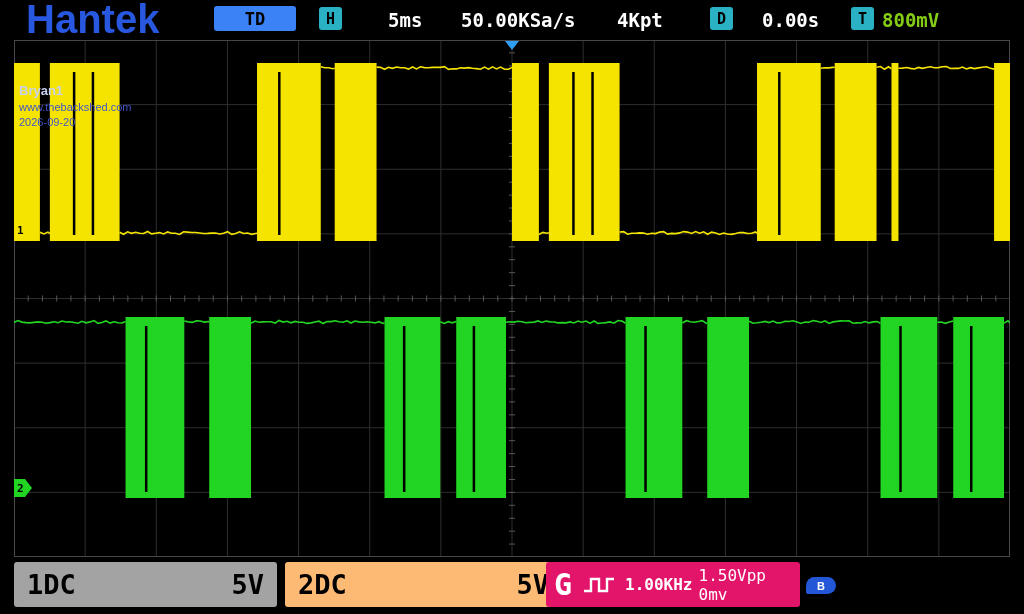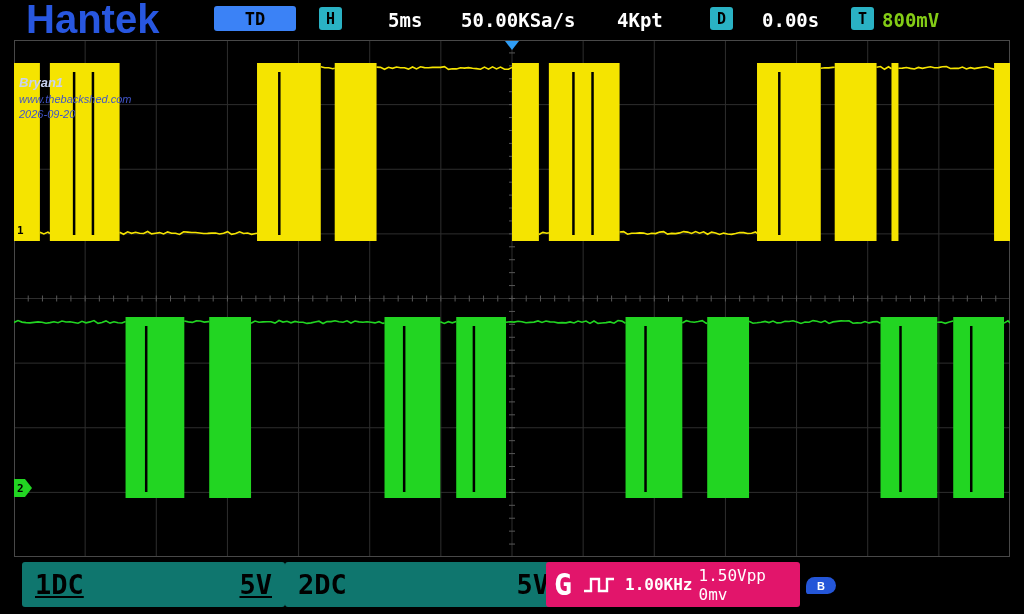--- a/index.html
+++ b/index.html
@@ -8,29 +8,29 @@
   
   .logo{position:absolute;left:26px;top:0px;font-family:"Liberation Sans",sans-serif;
         font-size:40px;line-height:38px;font-weight:700;color:#2857e0;letter-spacing:0px;}
   .hdr-text{position:absolute;top:9px;color:#ffffff;font-weight:bold;font-size:19px;white-space:nowrap;}
   .badge{position:absolute;display:flex;align-items:center;justify-content:center;
          font-weight:bold;border-radius:3px;color:#000;}
   .badge-td{left:214px;top:6px;width:82px;height:25px;background:#3b82f6;font-size:17px;}
   .badge-sq{width:23px;height:23px;top:7px;background:#2ab2c4;font-size:15px;}
   
   .screen{position:absolute;left:14px;top:40px;width:996px;height:517px;background:#000;}
-  .wm{position:absolute;left:5px;top:34px;pointer-events:none;font-style:italic;}
+  .wm{position:absolute;left:5px;top:42px;pointer-events:none;}
   .wm-l1{font-family:"Liberation Sans",sans-serif;font-size:13px;font-weight:bold;color:#c8d2f0;line-height:18px;}
   .wm-l2,.wm-l3{font-family:"Liberation Sans",sans-serif;font-size:11px;color:#4054c8;line-height:15px;}
   
   .chbox{position:absolute;top:562px;height:45px;border-radius:3px;display:flex;
          align-items:center;justify-content:space-between;box-sizing:border-box;
          padding:0 13px;color:#000;font-weight:bold;font-size:27px;}
-  .ch1box{left:22px;width:263px;background:#0f766e;text-decoration:underline;}
-  .ch2box{left:285px;width:277px;background:#0f766e;}
+  .ch1box{left:14px;width:263px;background:#a3a3a3;}
+  .ch2box{left:285px;width:277px;background:#fdba74;}
   .genbox{position:absolute;left:546px;top:562px;width:254px;height:45px;border-radius:3px;
           background:#e2156b;display:flex;align-items:center;box-sizing:border-box;
           padding:0 8px;color:#fff;}
   .gen-g{font-size:30px;font-weight:bold;margin-right:8px;}
   .gen-col{display:flex;flex-direction:row;margin-left:2px;}
   .gen-row1{display:flex;align-items:center;gap:9px;}
   .gen-f{font-size:16px;font-weight:bold;line-height:19px;}
   .gen-a{font-size:16px;font-weight:normal;line-height:19px;margin-left:6px;}
   .usb{position:absolute;left:806px;top:577px;width:30px;height:17px;background:#2456d8;
        border-radius:9px 9px 9px 3px;display:flex;align-items:center;justify-content:center;

